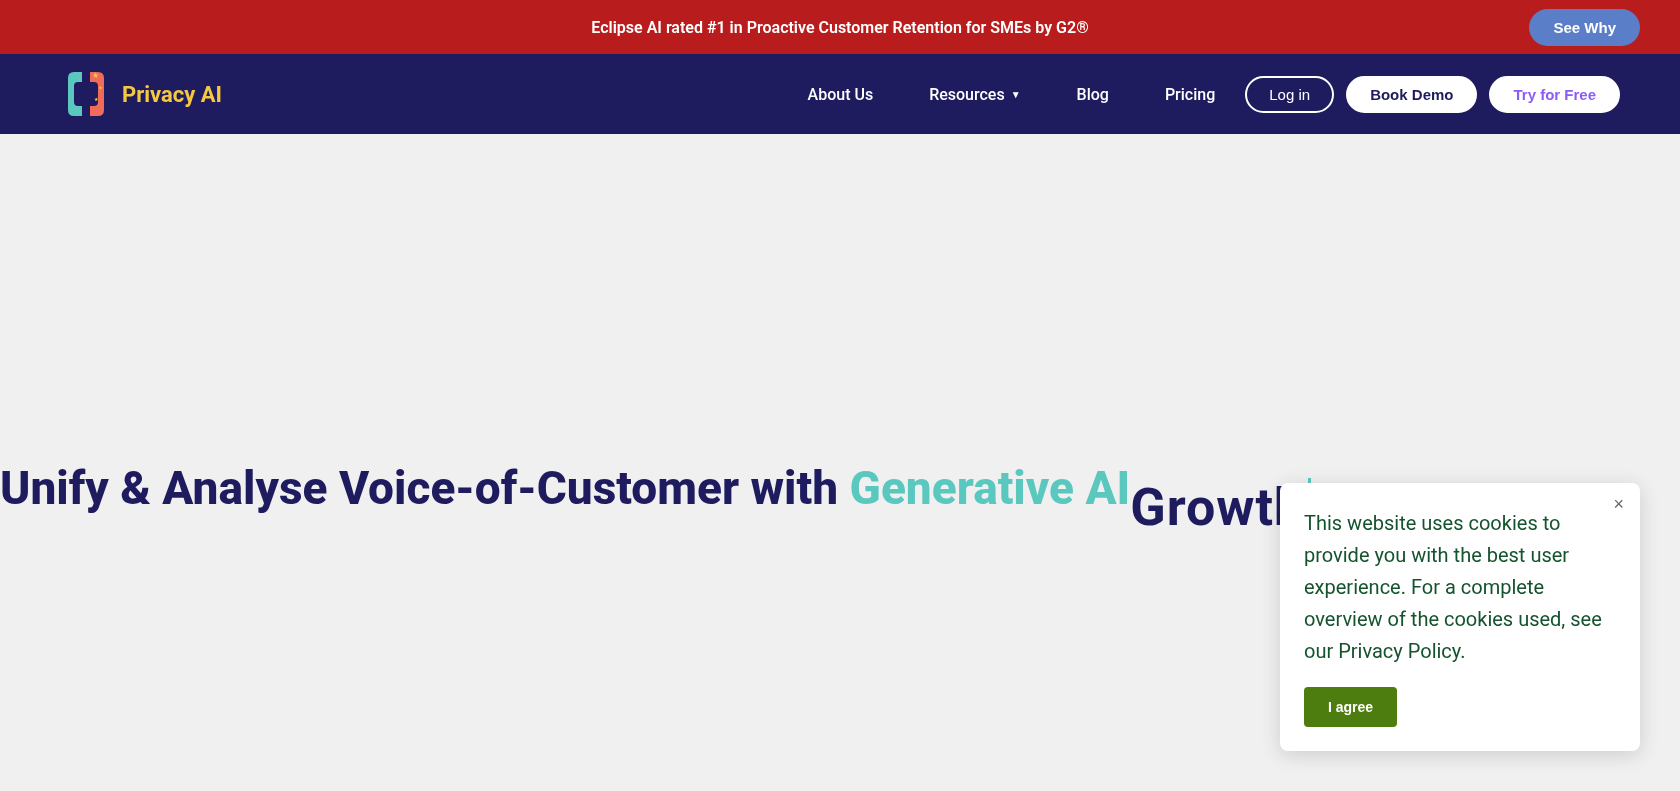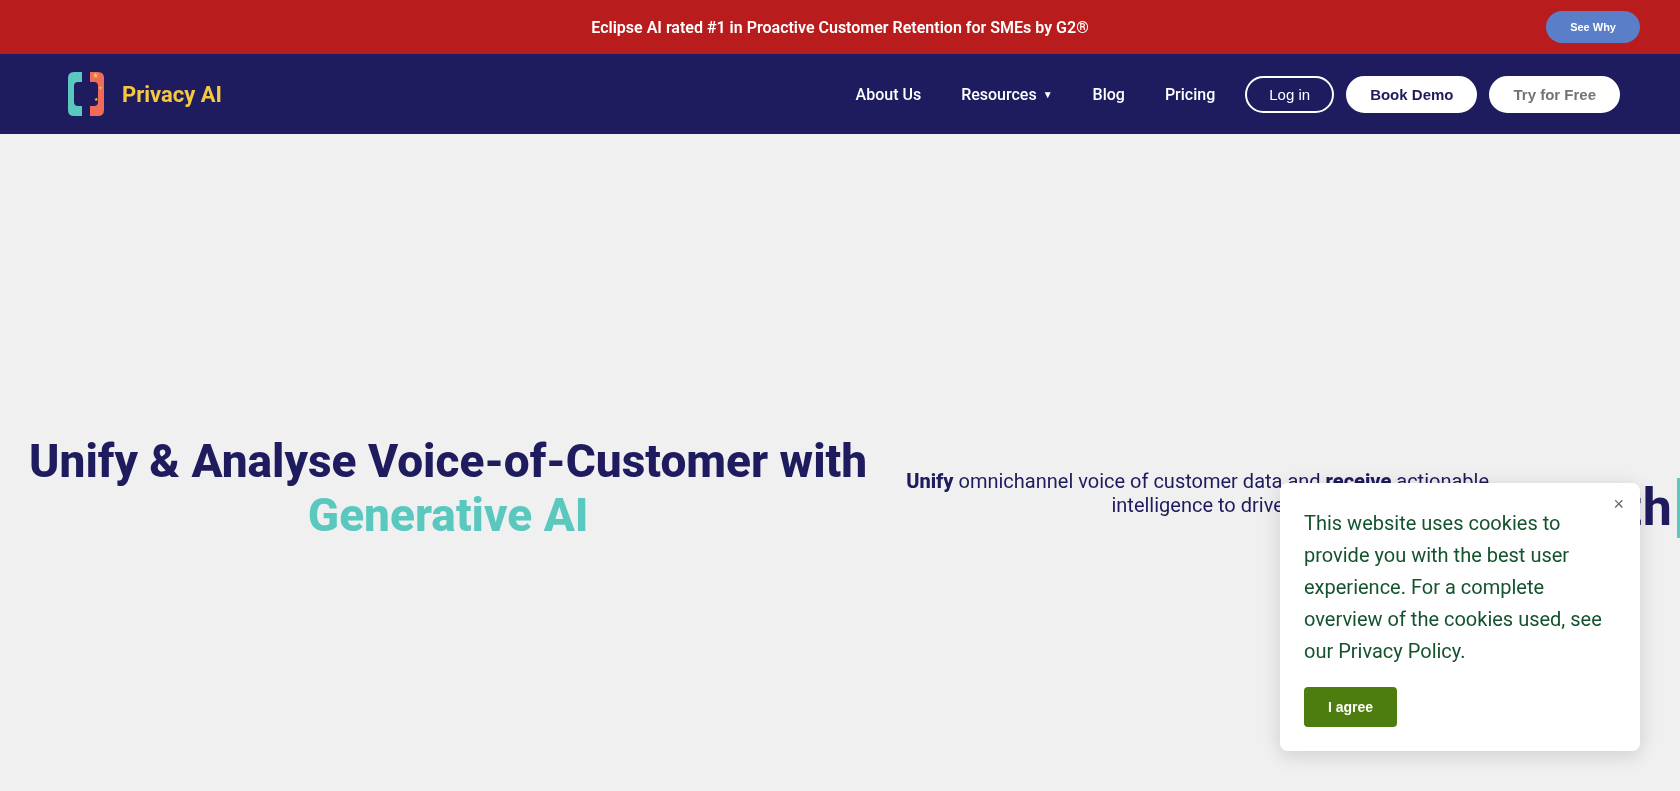--- a/index.html
+++ b/index.html
@@ -33,21 +33,21 @@
       text-align: center;
       flex: 1;
     }
 
     .see-why-btn {
       background-color: #5a7ec7;
       color: white;
       border: none;
       border-radius: 25px;
       padding: 10px 24px;
-      font-size: 11px;
+      font-size: 15px;
       font-weight: 600;
       cursor: pointer;
       white-space: nowrap;
       position: absolute;
       right: 40px;
     }
 
     
     .navbar {
       background-color: #1e1b5e;
@@ -66,21 +66,21 @@
     }
 
     .logo-text {
       color: #f5c842;
       font-size: 22px;
       font-weight: 700;
     }
 
     .nav-links {
       display: flex;
-      gap: 40px;
+      gap: 56px;
       margin-right: 30px;
     }
 
     .nav-link {
       color: white;
       text-decoration: none;
       font-size: 16px;
       font-weight: 500;
       cursor: pointer;
       display: flex;
@@ -110,21 +110,21 @@
       background: white;
       border: 2px solid white;
       border-radius: 25px;
       padding: 8px 22px;
       font-size: 15px;
       font-weight: 600;
       cursor: pointer;
     }
 
     .btn-try-free {
-      color: #737373;
+      color: #8b5cf6;
       background: white;
       border: 2px solid white;
       border-radius: 25px;
       padding: 8px 22px;
       font-size: 15px;
       font-weight: 600;
       cursor: pointer;
     }
 
     
@@ -280,23 +280,20 @@
     <button class="btn-book-demo">Book Demo</button>
     <button class="btn-try-free">Try for Free</button>
   </div>
 </nav>
 
 <main class="main-content">
   <h1 class="hero-headline">
     <span>Unify &amp; Analyse Voice-of-Customer with </span><span class="highlight">Generative AI</span>
   </h1>
 
-  <p class="hero-subtitle">
-    <strong class="bold">Unify</strong><span> omnichannel voice of customer data and </span><strong class="bold">receive</strong><span> actionable intelligence to drive</span>
-  </p>
 
   <div class="animated-word-container">
     <span class="animated-word">Growth</span>
     <span class="cursor-line"></span>
   </div>
 </main>
 
 <div class="cookie-banner">
   <button class="cookie-close">×</button>
   <p class="cookie-text">

